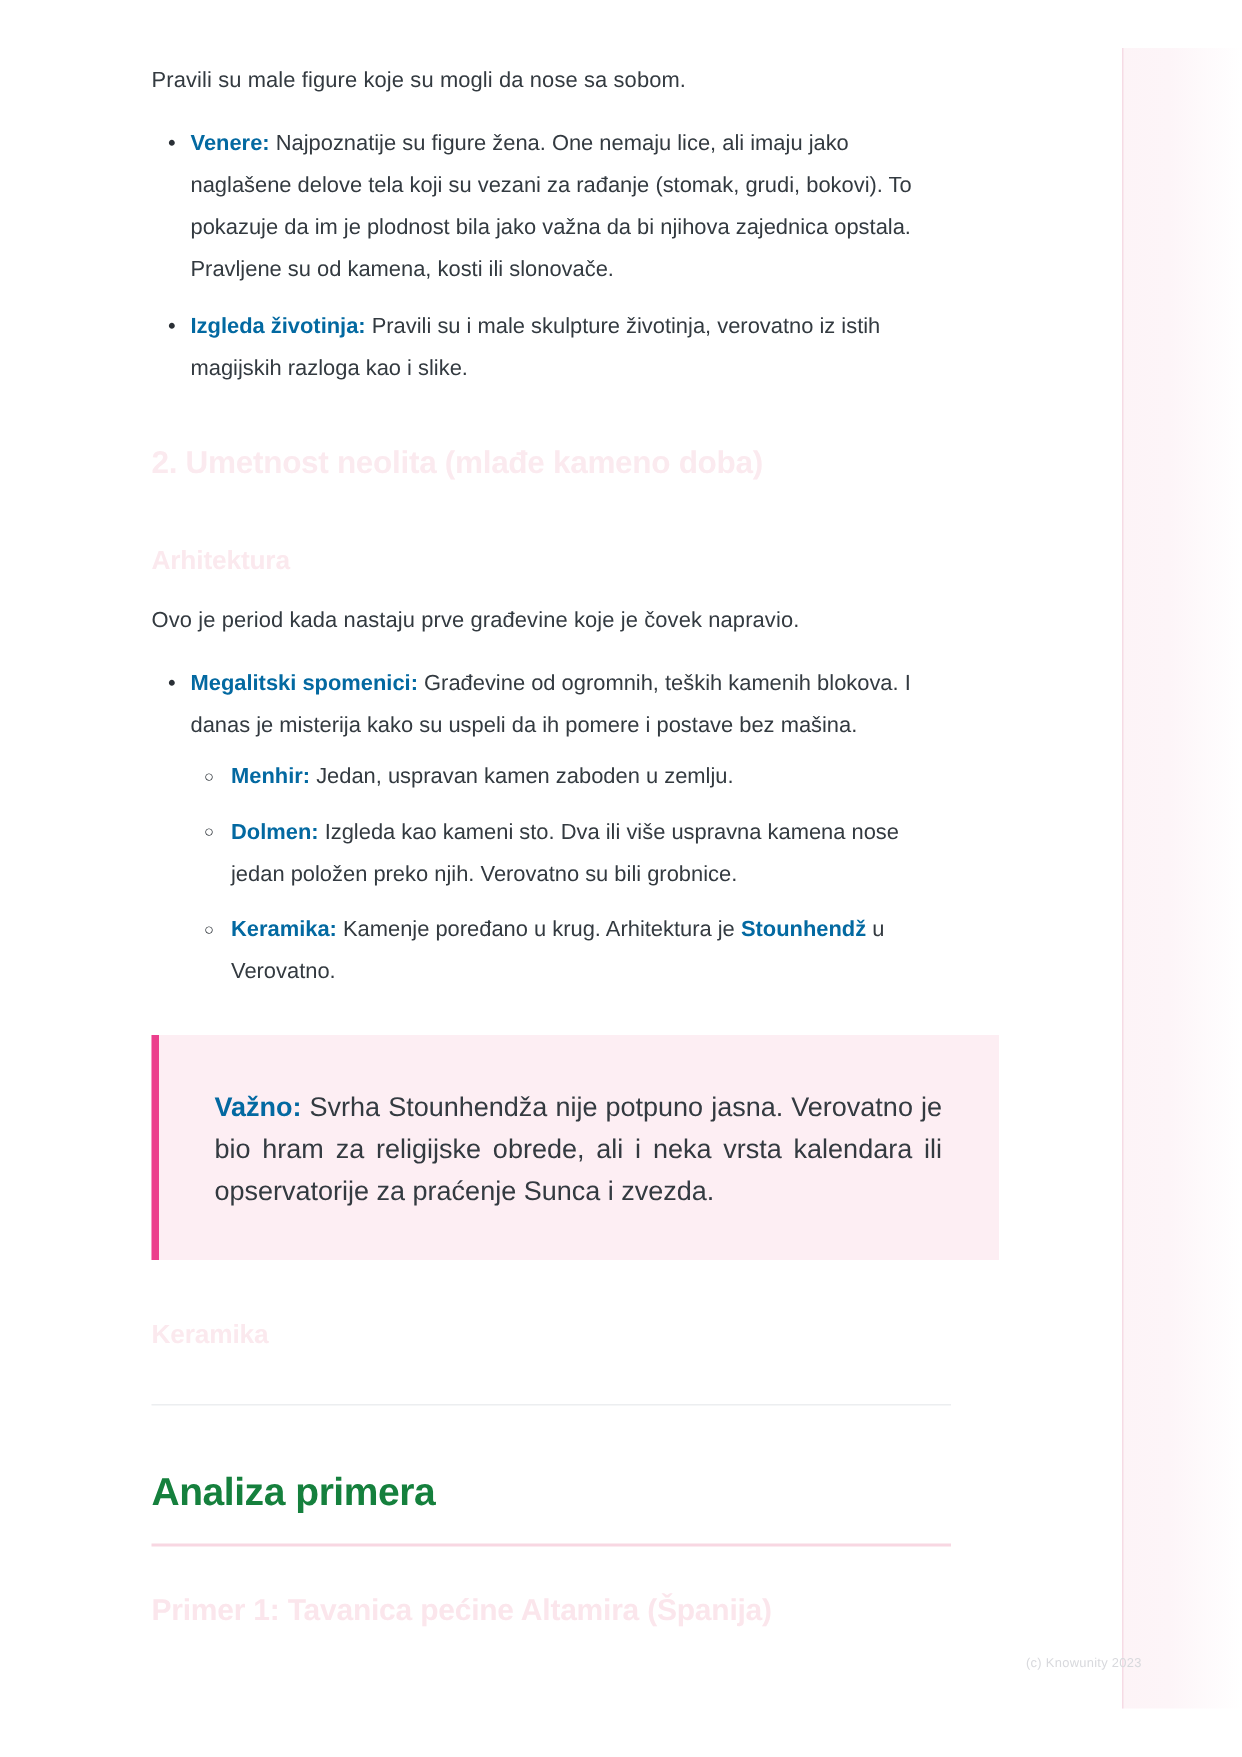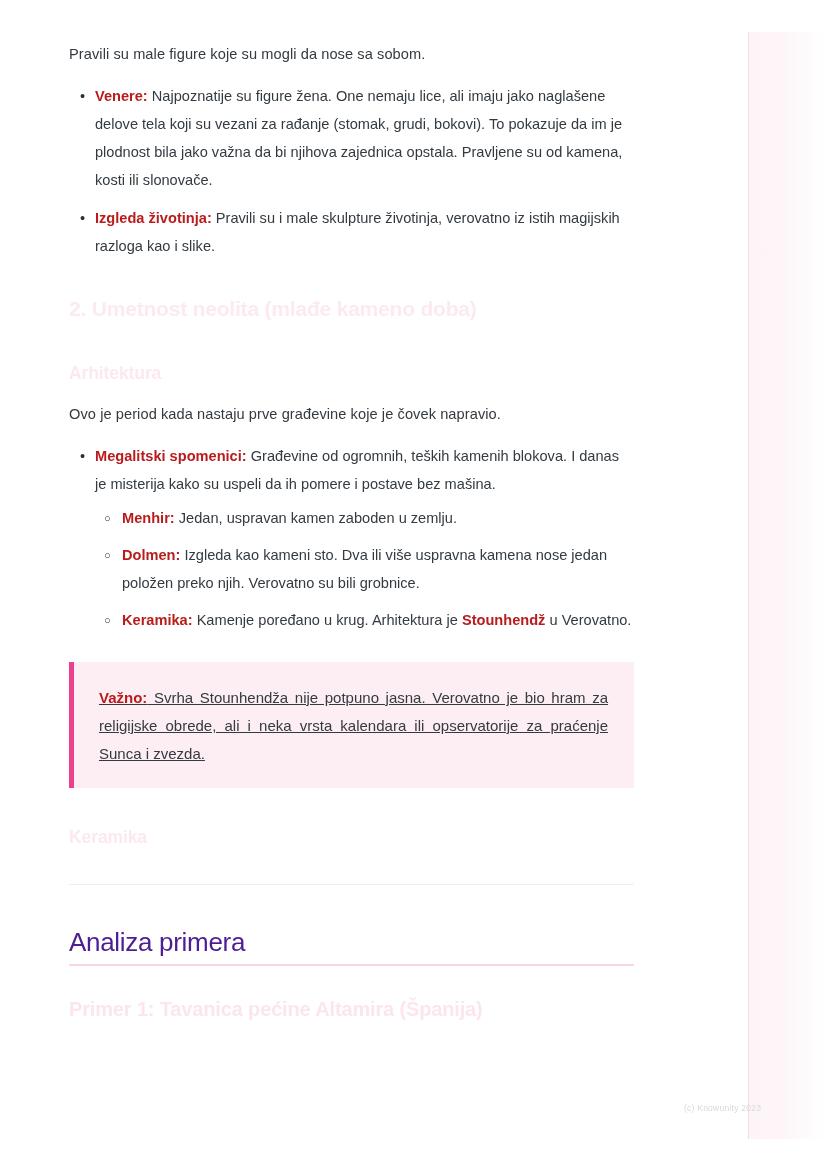--- a/index.html
+++ b/index.html
@@ -36,21 +36,21 @@
     background: #f6dbe5;
   }
 
   
   .page {
     position: absolute;
     top: 0;
     left: 0;
     width: 720px;
     height: 1171px;
-    padding: 40px 86px 0 69px;
+    padding: 40px 86px 0 101px;
   }
 
   
   p.body-text {
     font-size: 14.6px;
     line-height: 28px;
     color: #333a40;
     text-align: justify;
     margin: 0 0 6px 0;
     letter-spacing: 0.08px;
@@ -70,25 +70,25 @@
     font-size: 17.5px;
     font-weight: bold;
     line-height: 26px;
     color: #fbe9ee;
     letter-spacing: -0.1px;
     margin: 36px 0 14px 0;
   }
 
   .h1-pink {
     font-size: 26px;
-    font-weight: normal;
+    font-weight: bold;
     line-height: 34px;
-    color: #4c1d95;
+    color: #15803d;
     letter-spacing: -0.3px;
-    margin: 0 0 5px 0;
+    margin: 0 0 18px 0;
   }
 
   .h1-underline {
     height: 1.4px;
     background: #f8d7e2;
     width: 100%;
     margin: 0 0 28px 0;
   }
 
   .h2-pinklight {
@@ -139,37 +139,36 @@
   }
   ul.lvl2 > li > .circ {
     position: absolute;
     left: 9px;
     top: 0;
     font-size: 11px;
     line-height: 28px;
     color: #2a3036;
   }
 
-  strong { font-weight: bold; color: #b91c1c; }
+  strong { font-weight: bold; color: #0369a1; }
 
   
   .callout {
     background: #fdeef3;
     border-left: 5px solid #ec3f8d;
     margin: 28px 0 0 0;
     padding: 22px 26px 20px 25px;
     width: 565px;
   }
   .callout p {
-    font-size: 15px;
+    font-size: 18px;
     line-height: 28px;
     color: #333a40;
     text-align: justify;
-    margin: 0;
-    text-decoration: underline;
+    margin: 12px;
   }
 
   
   .hr-grey {
     height: 1.2px;
     background: #eceef0;
     width: 100%;
     margin: 34px 0 40px 0;
   }
 

